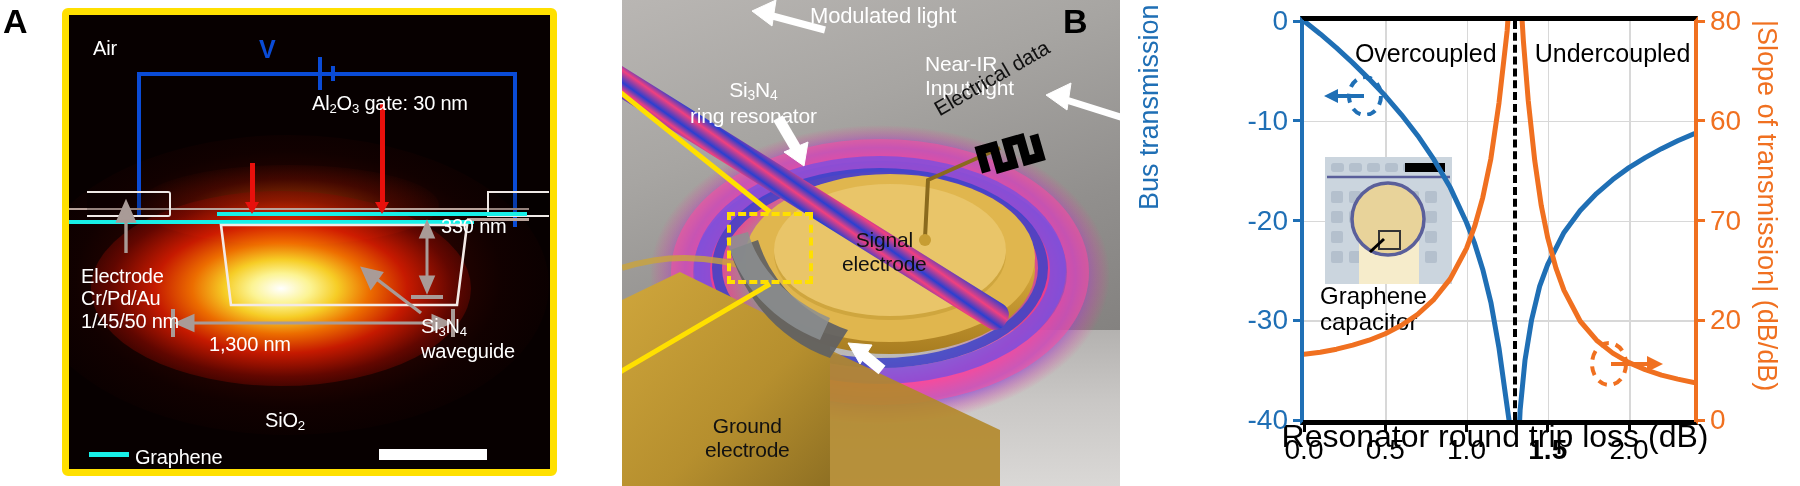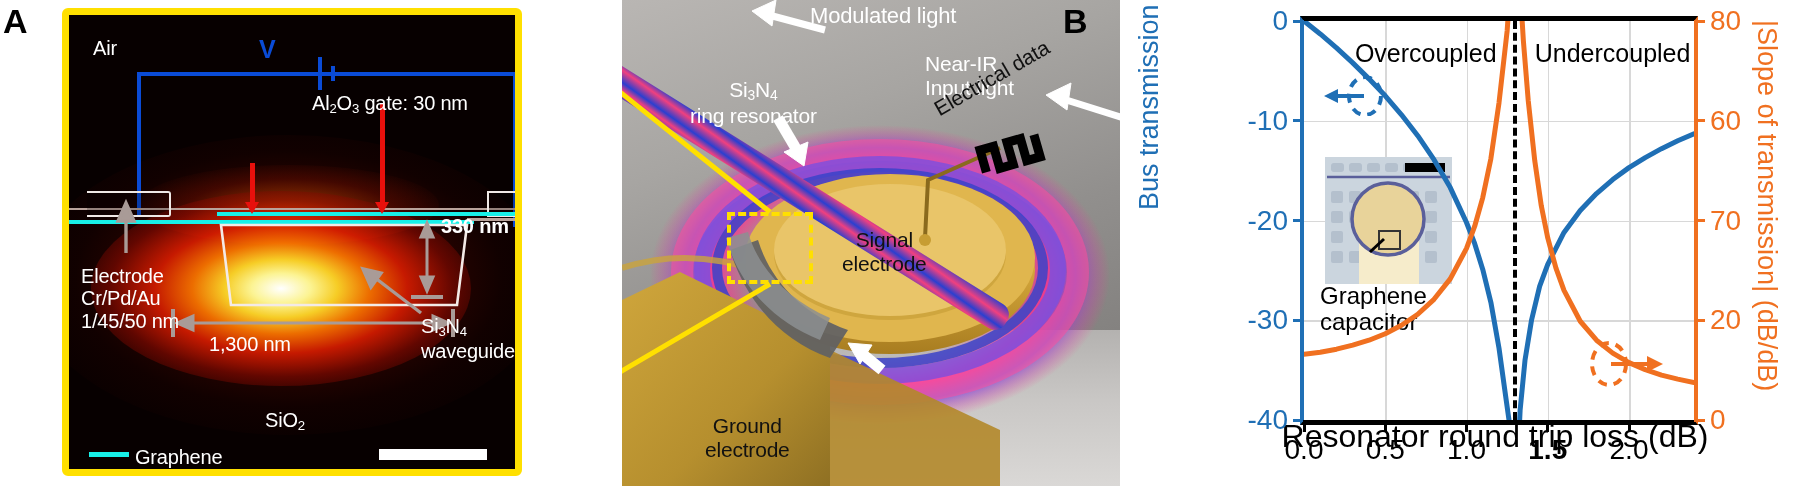--- a/index.html
+++ b/index.html
@@ -5,42 +5,42 @@
   html,body{margin:0;padding:0;background:#fff;}
   body{width:1800px;height:486px;font-family:"Liberation Sans",sans-serif;overflow:hidden;}
   .fig{position:relative;width:1800px;height:486px;background:#fff;}
 
   
   #panelA{position:absolute;left:0;top:0;width:530px;height:486px;}
   .panel-letter{position:absolute;font-weight:bold;font-size:34px;color:#000;line-height:1;z-index:40;}
   #A-letter{left:3px;top:4px;}
   #B-letter{left:533px;top:4px;color:#000;}
 
-  #A-frame{position:absolute;left:62px;top:8px;width:460px;height:468px;
+  #A-frame{position:absolute;left:62px;top:8px;width:495px;height:468px;
     border:7px solid #FFE000;border-radius:6px;box-sizing:border-box;
     background:#7dd3fc;overflow:hidden;}
   #A-inner{position:absolute;inset:0;background:#070000;}
 
   
   .glow{position:absolute;border-radius:50%;pointer-events:none;}
   #glow-outer{left:22px;top:176px;width:380px;height:195px;
     background:radial-gradient(ellipse at 50% 50%, rgba(255,255,255,1) 0%, rgba(255,248,150,0.98) 11%, rgba(255,215,40,0.95) 21%, rgba(255,120,0,0.9) 33%, rgba(230,30,0,0.82) 47%, rgba(150,10,0,0.55) 64%, rgba(60,3,0,0.25) 80%, rgba(0,0,0,0) 100%);}
   #glow-halo{left:-40px;top:120px;width:520px;height:300px;
     background:radial-gradient(ellipse at 50% 48%, rgba(255,60,0,0.40) 0%, rgba(190,20,0,0.26) 30%, rgba(90,6,0,0.12) 58%, rgba(0,0,0,0) 80%);}
   #glow-top{left:70px;top:150px;width:300px;height:80px;
     background:radial-gradient(ellipse at 50% 60%, rgba(255,110,0,0.55) 0%, rgba(180,25,0,0.22) 50%, rgba(0,0,0,0) 78%);}
 
   .lbl{position:absolute;color:#fff;font-size:20px;line-height:1.12;white-space:pre;letter-spacing:-0.2px;}
   .lbl sub{font-size:0.66em;vertical-align:-0.22em;}
 
   #lbl-air{left:24px;top:22px;}
   #lbl-V{left:190px;top:20px;color:#0A4BD6;font-size:25px;font-weight:bold;}
   #lbl-top{left:95px;top:108px;}
   #lbl-gate{left:243px;top:77px;}
-  #lbl-330{left:372px;top:200px;font-weight:bold;}
+  #lbl-330{left:372px;top:200px;}
   #lbl-electrode{left:12px;top:250px;}
   #lbl-1300{left:140px;top:318px;}
   #lbl-sin{left:352px;top:300px;}
   #lbl-sio2{left:196px;top:394px;}
   #lbl-graphene{left:66px;top:431px;}
 
   
   #cir-top{position:absolute;left:68px;top:57px;width:380px;height:4px;background:#0A4BD6;}
   #cir-left{position:absolute;left:68px;top:57px;width:4px;height:143px;background:#0A4BD6;}
   #cir-right{position:absolute;left:444px;top:57px;width:4px;height:155px;background:#0A4BD6;}

